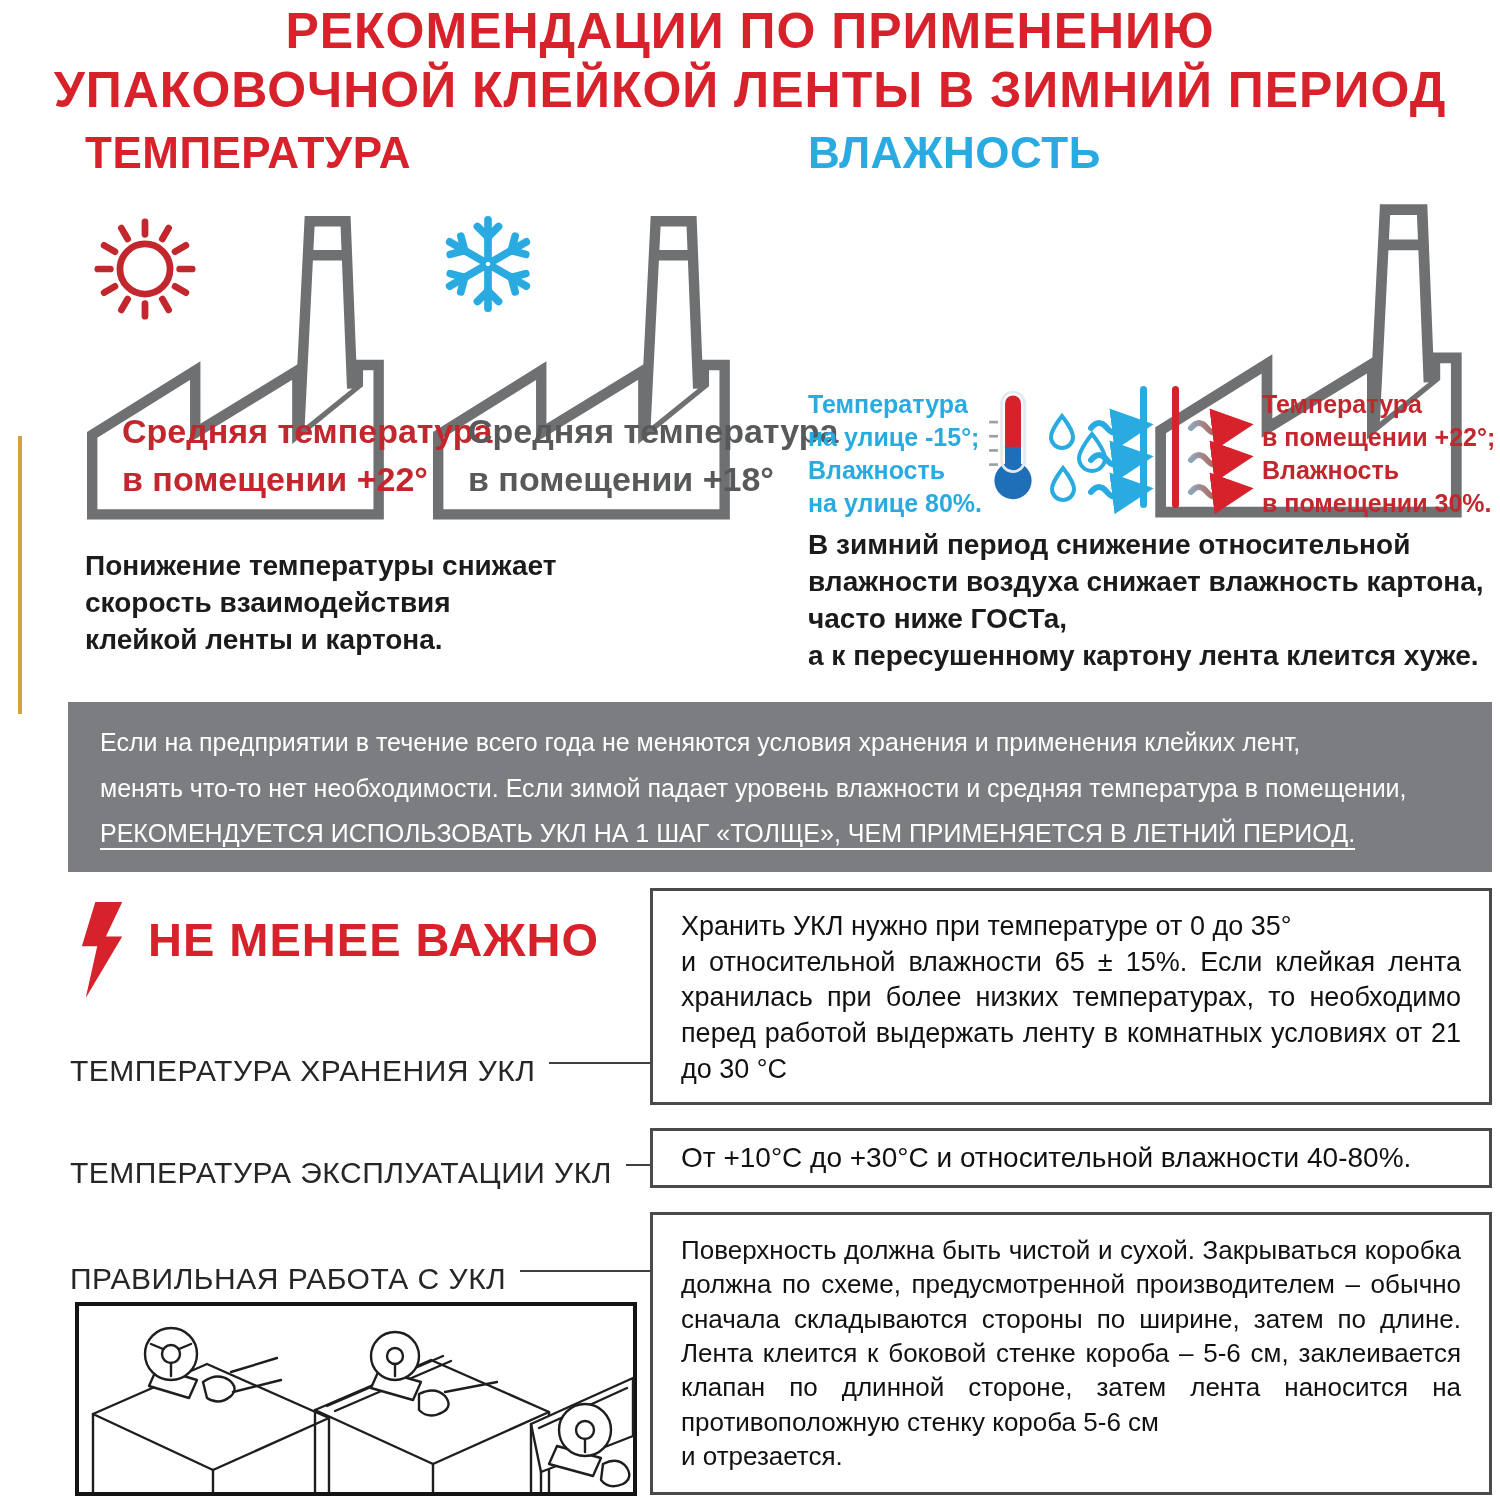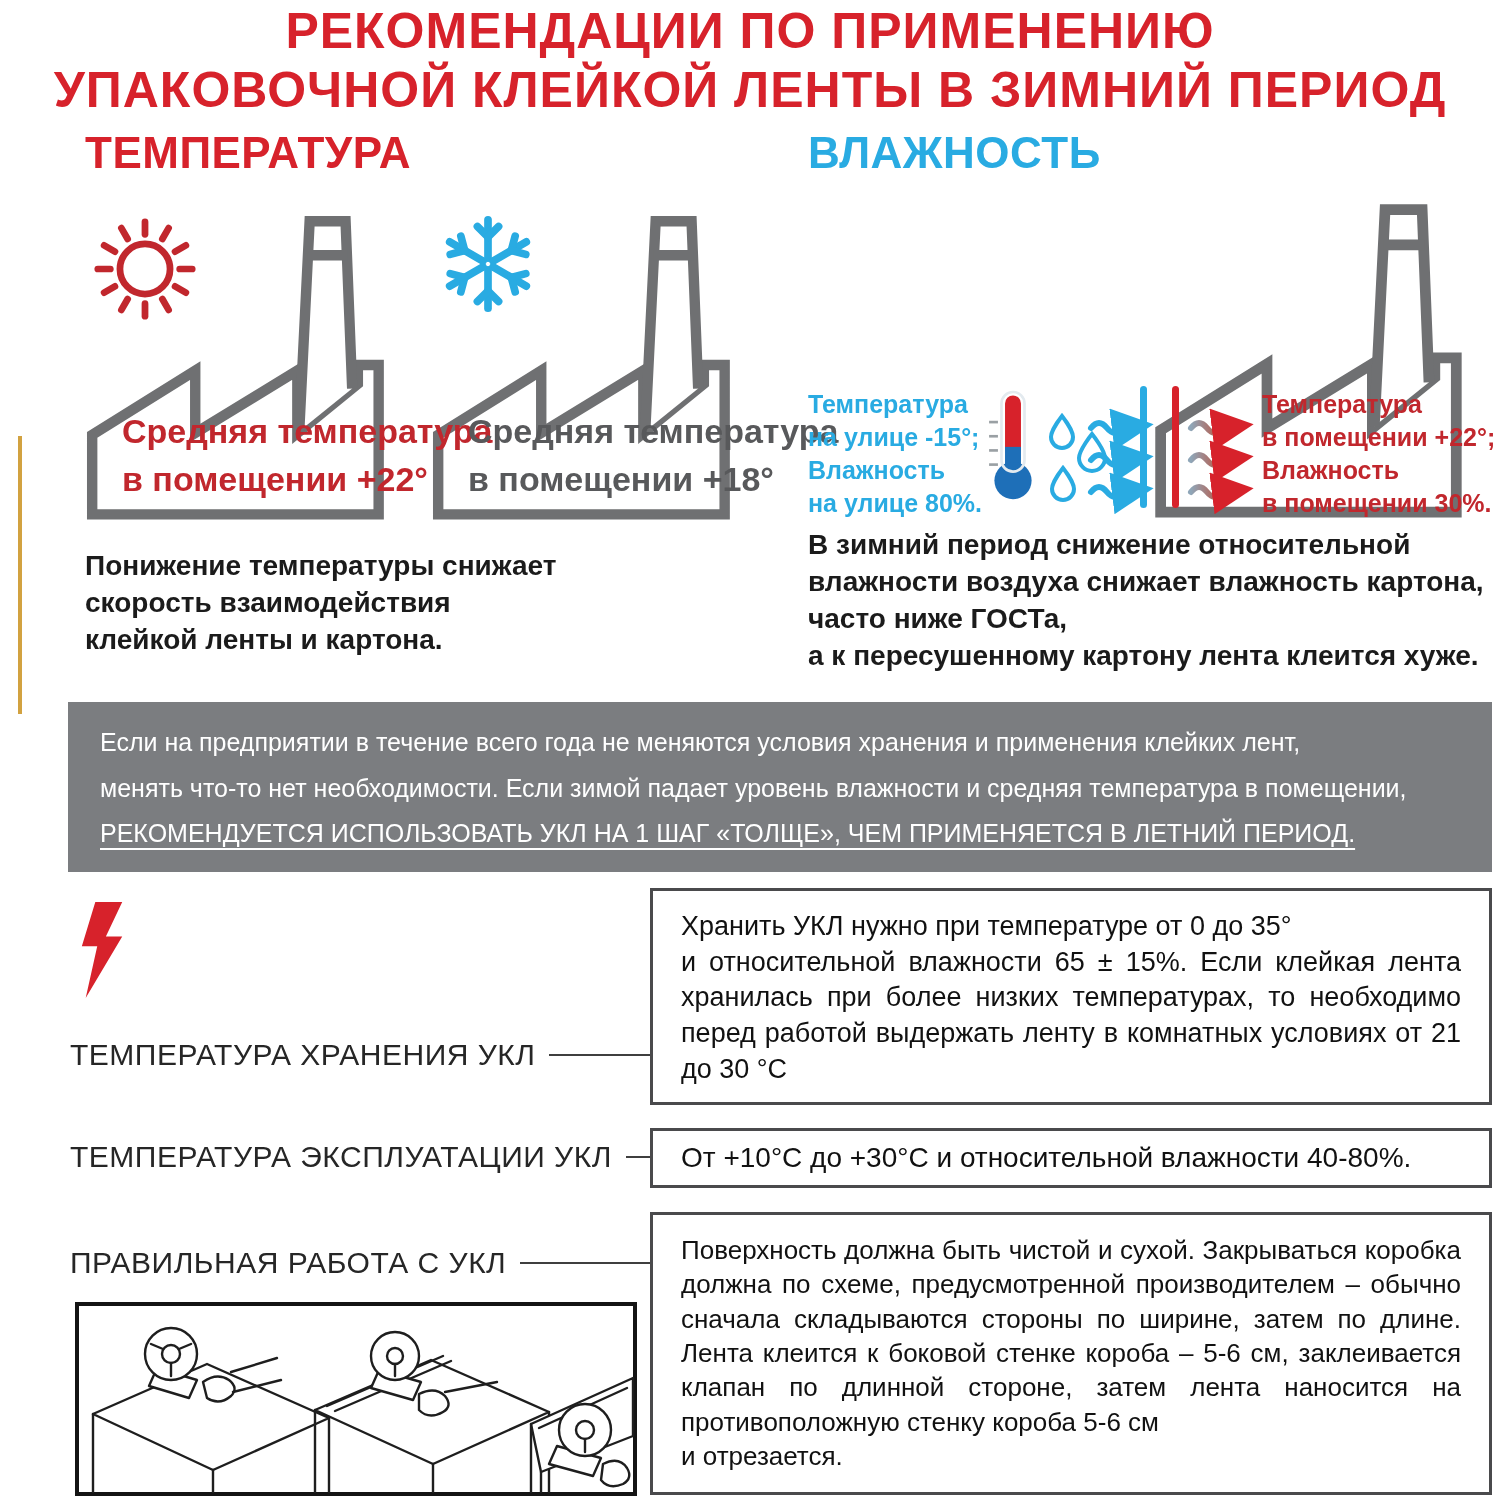--- a/index.html
+++ b/index.html
@@ -33,21 +33,21 @@
   .cond-label.out{color:var(--blue);}
   .cond-label.in{color:var(--darkred);}
   .caption{font-size:28px;font-weight:bold;line-height:1.32;color:#1b1b1b;}
   .vline{width:7px;border-radius:4px;}
   .band{left:68px;top:702px;width:1424px;height:170px;background:var(--band);
     color:#fff;font-size:25px;line-height:1.3;padding:24px 32px;box-sizing:border-box;}
   .band div{margin-bottom:13px;}
   .band .u{text-decoration:underline;text-underline-offset:6px;margin-bottom:0;}
   .imp-head{left:148px;top:912px;font-size:47px;font-weight:bold;color:var(--red);letter-spacing:1px;}
   .rowlab{display:flex;align-items:center;gap:14px;width:580px;}
-  .rowlab span{font-size:30px;color:#262626;letter-spacing:.5px;white-space:nowrap;}
+  .rowlab span{font-size:30px;color:#262626;letter-spacing:.5px;white-space:nowrap;margin-top:16px;}
   .rowlab .ln{flex:1;height:2px;background:#3f3f3f;}
   .ibox{left:650px;width:842px;border:3px solid var(--bxborder);box-sizing:border-box;
     background:#fff;font-size:27px;line-height:1.32;color:#111;
     padding:18px 28px;text-align:justify;}
   .ibox.single{display:flex;align-items:center;padding:0 28px;text-align:left;font-size:28px;}
   .illus{left:75px;top:1302px;width:562px;height:194px;border:4px solid #141414;
     box-sizing:border-box;background:#fff;}
   .illus svg{display:block;width:100%;height:100%;}
   .accent{left:18px;top:436px;width:4px;height:278px;background:var(--gold);}
   svg{overflow:visible;}
@@ -197,20 +197,21 @@
 
   <div class="abs band">
     <div>Если на предприятии в течение всего года не меняются условия хранения и применения клейких лент,</div>
     <div>менять что-то нет необходимости. Если зимой падает уровень влажности и средняя температура в помещении,</div>
     <div class="u">РЕКОМЕНДУЕТСЯ ИСПОЛЬЗОВАТЬ УКЛ НА 1 ШАГ «ТОЛЩЕ», ЧЕМ ПРИМЕНЯЕТСЯ В ЛЕТНИЙ ПЕРИОД.</div>
   </div>
 
   <svg class="abs" style="left:74px;top:900px" width="58" height="100" viewBox="0 0 60 104">
     <polygon points="22,2 50,2 33,38 50,38 12,102 24,48 8,48" fill="#d7222b"></polygon>
   </svg>
+  <div class="abs imp-head">НЕ МЕНЕЕ ВАЖНО</div>
 
   <div class="abs rowlab" style="left:70px;top:1038px">
     <span>ТЕМПЕРАТУРА ХРАНЕНИЯ УКЛ</span>
     <div class="ln"></div>
   </div>
   <div class="abs ibox preline" style="top:888px;height:217px">Хранить УКЛ нужно при температуре от 0 до 35°
 и относительной влажности 65 ± 15%. Если клейкая лента хранилась при более низких температурах, то необходимо перед работой выдержать ленту в комнатных условиях от 21 до 30 °C</div>
 
   <div class="abs rowlab" style="left:70px;top:1140px">
     <span>ТЕМПЕРАТУРА ЭКСПЛУАТАЦИИ УКЛ</span>

